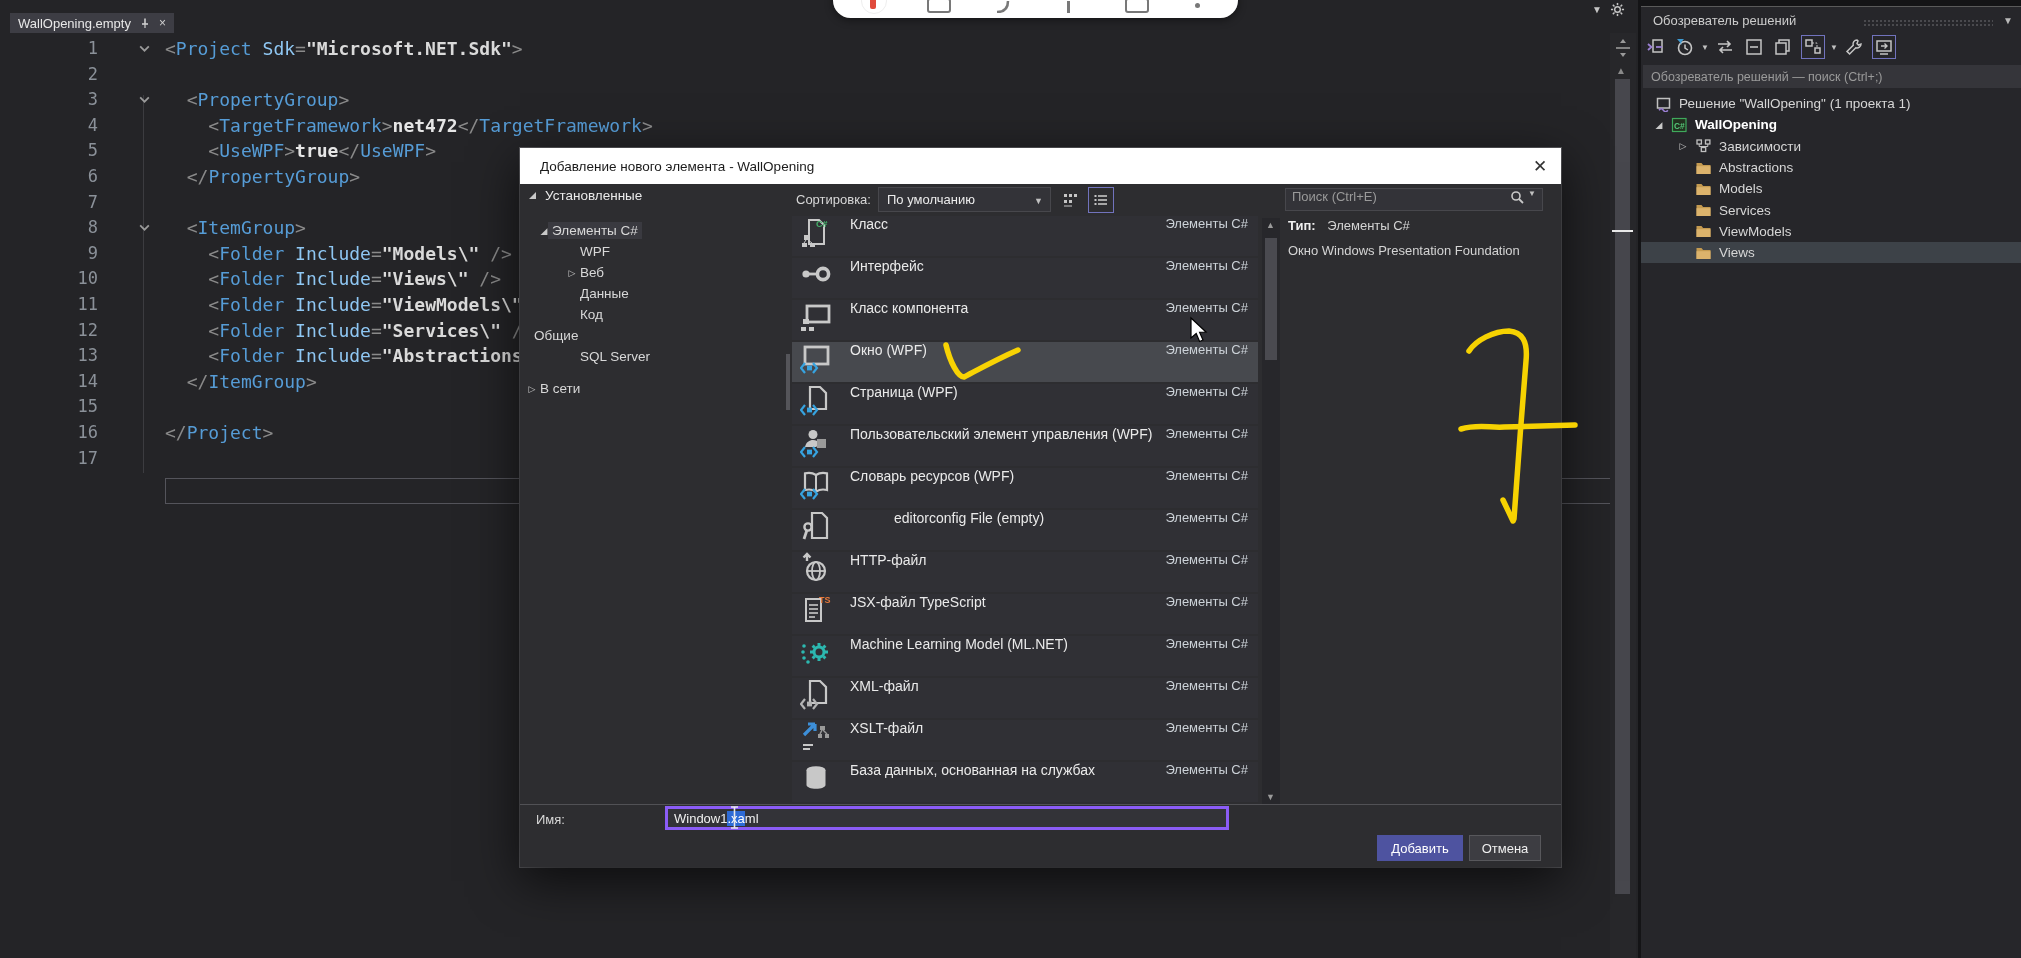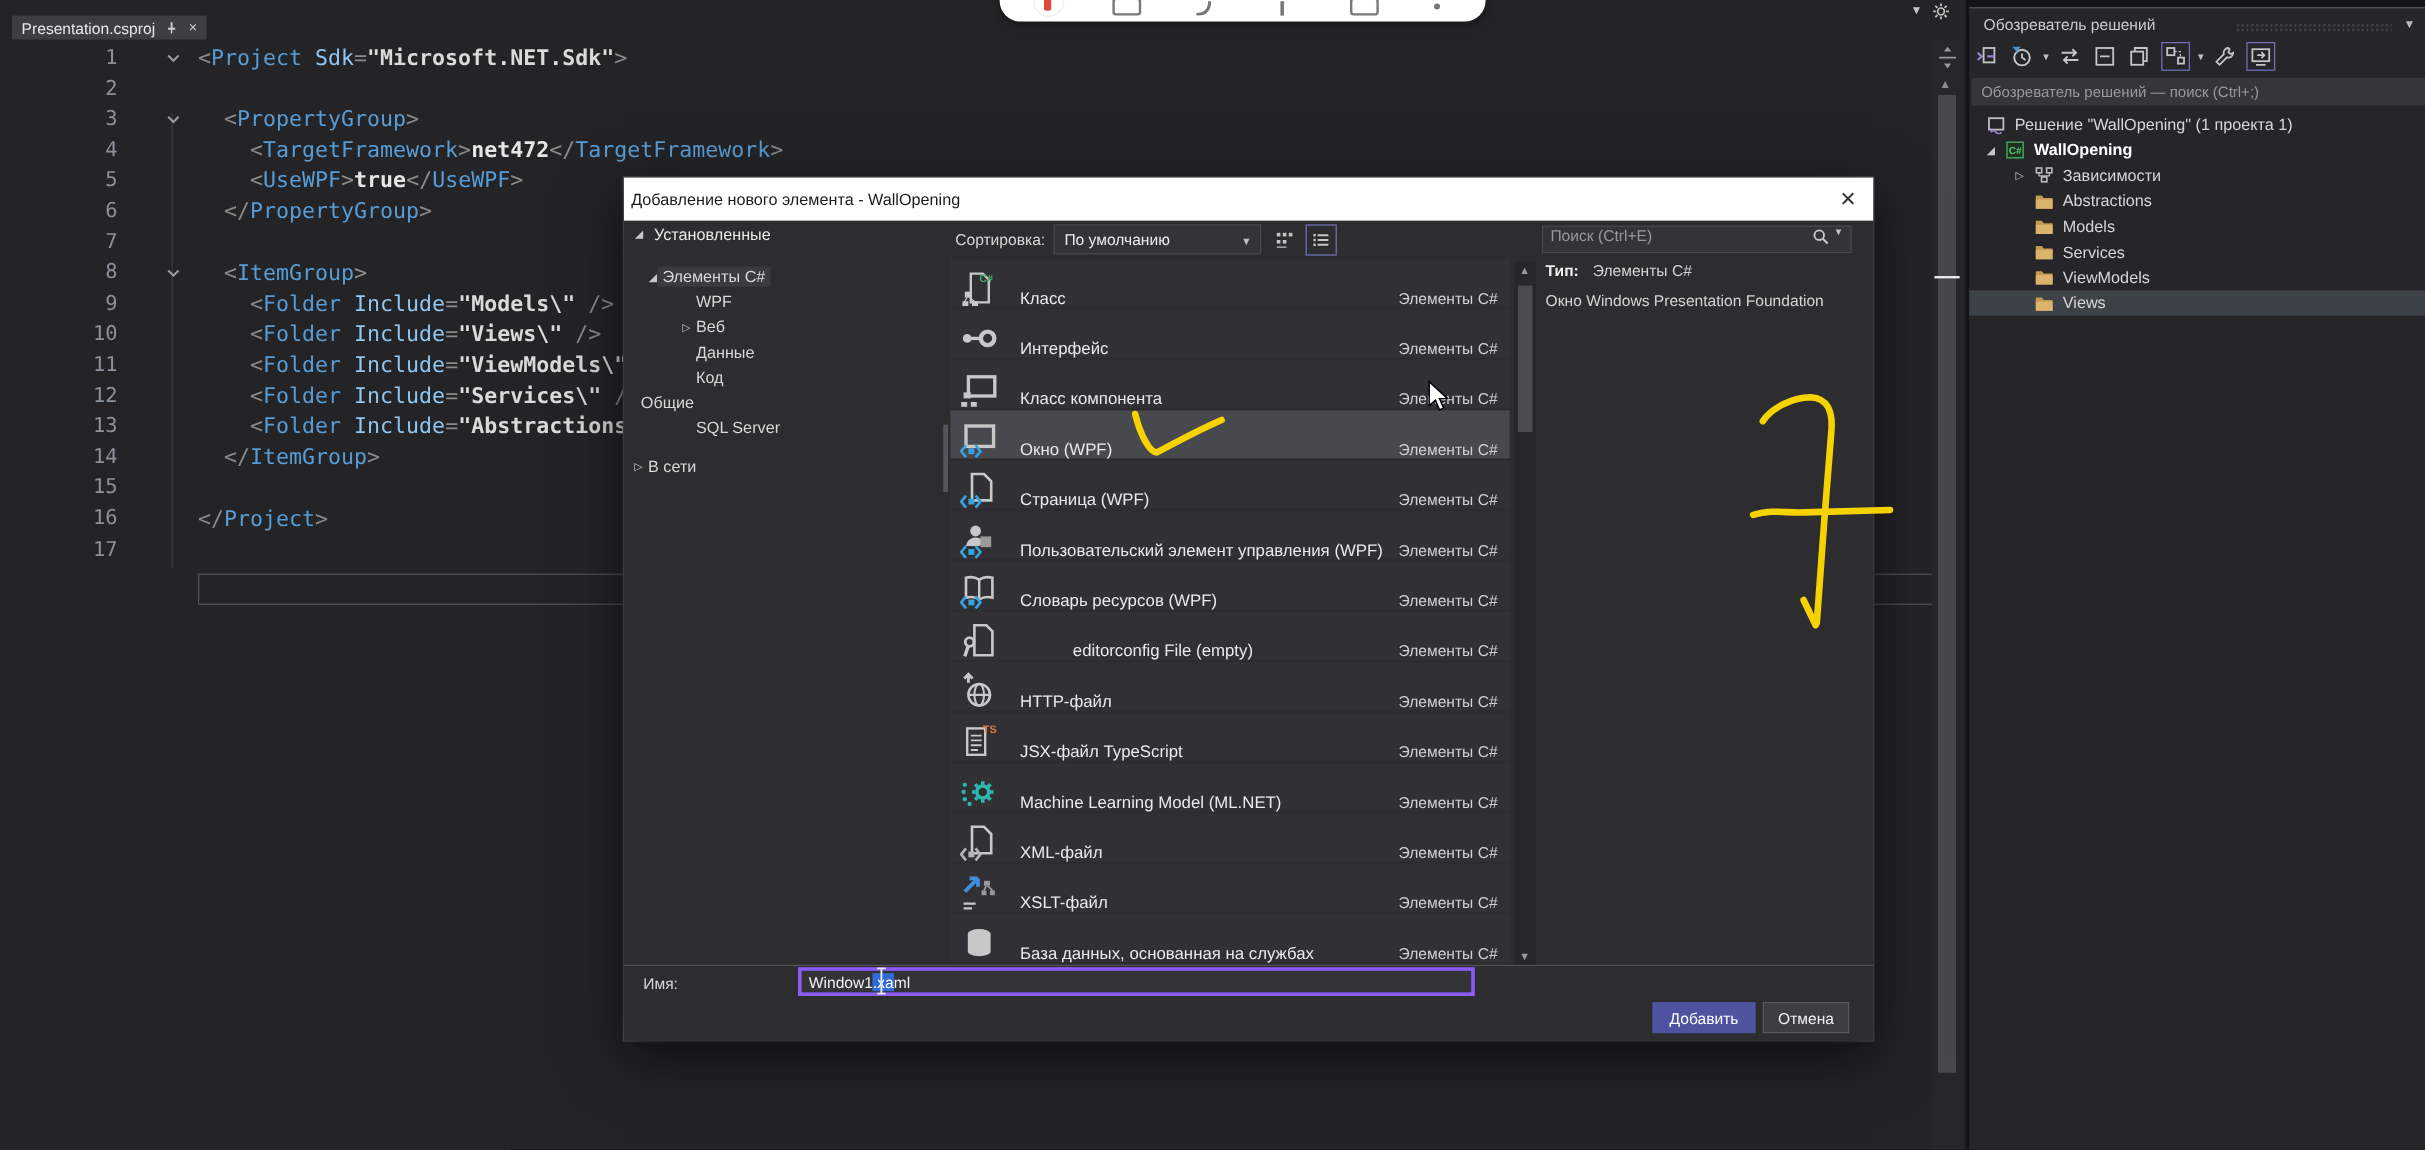--- a/index.html
+++ b/index.html
@@ -50,41 +50,41 @@
   .srow{height:21.3px;display:flex;align-items:center;font-size:13.5px;color:#d6d6d6;white-space:nowrap}
   .srow.sel{background:#3d4248}
   .srow .exp{width:24px;text-align:center;color:#c8c8c8;font-size:9px;flex:none}
   .srow .sic{width:18px;height:16px;margin-right:6px;flex:none}
   .srow .lbl.bold{font-weight:bold;color:#ffffff}
 
   
   .dialog{position:absolute;left:520px;top:148px;width:1041px;height:719px;z-index:20;
           box-shadow:0 14px 46px rgba(0,0,0,.65),0 0 0 1px #58585c;background:#2d2d30}
   .dlg-title{position:absolute;left:0;top:0;width:100%;height:36px;background:#ffffff;color:#1b1b1b;
-             font-size:13.5px;display:flex;align-items:center;padding-left:6px;box-sizing:border-box}
+             font-size:13.5px;display:flex;align-items:center;padding-left:20px;box-sizing:border-box}
   .dlg-close{position:absolute;right:8px;top:6px;width:26px;height:24px;display:flex;align-items:center;
              justify-content:center;color:#333;font-size:17px}
   .dlg-body{position:absolute;left:0;top:36px;width:100%;height:683px;background:#2d2d30;font-size:13px;color:#dcdcdc}
   .installed{position:absolute;left:8px;top:4px;display:flex;gap:8px;align-items:center;color:#eaeaea;font-size:13.5px}
   .dlg-tree{position:absolute;left:0;top:36px;width:264px}
   .drow{height:21px;display:flex;align-items:center;color:#d8d8d8;font-size:13.5px}
   .drow .exp{width:12px;font-size:9px;color:#c8c8c8;text-align:center;margin-right:2px}
   .drow.hl .lbl{background:#3a3a40;padding:1px 4px;margin-left:-4px}
   .dlg-tree-scroll{position:absolute;left:266px;top:170px;width:4px;height:56px;background:#55555a}
   .sortlbl{position:absolute;left:276px;top:8px;color:#d8d8d8}
   .sortdd{position:absolute;left:358px;top:3px;width:173px;height:25px;background:#333338;border:1px solid #47474c;
           display:flex;align-items:center;padding-left:8px;box-sizing:border-box;color:#ececec}
   .sortdd .dda{position:absolute;right:7px;top:8px;color:#c0c0c0;font-size:9px}
   .vico{position:absolute;top:5px;width:22px;height:22px;display:flex;align-items:center;justify-content:center}
   .vico.sel{border:1px solid #7173bd;width:24px;height:24px;top:3px}
   .dlg-search{position:absolute;left:765px;top:4px;width:258px;height:23px;background:#333338;border:1px solid #47474c;
           display:flex;padding:0 6px;color:#9a9a9a;box-sizing:border-box}
   .dlg-search .sp{flex:1}
   .tpl-list{position:absolute;left:268px;top:30px;width:472px}
-  .trow{position:absolute;left:4px;width:466px;height:40px;background:#303035;display:flex;align-items:flex-end}
+  .trow{position:absolute;left:4px;width:466px;height:40px;background:#303035;display:flex;align-items:flex-start}
   .trow.sel{background:#47494e}
   .trow .ico32{width:32px;height:32px;margin-left:8px;flex:none}
   .trow .tlabel{margin-left:18px;color:#eaeaea;font-size:14px;flex:1;white-space:nowrap}
   .trow .tcat{margin-right:10px;color:#ccd2d8;font-size:13px;flex:none}
   .tpl-scroll{position:absolute;left:742px;top:34px;width:18px;height:586px;background:#27272b}
   .tpl-scroll .up{position:absolute;top:2px;left:4px;color:#9a9a9a;font-size:9px}
   .tpl-scroll .down{position:absolute;bottom:2px;left:4px;color:#9a9a9a;font-size:9px}
   .tpl-scroll .th{position:absolute;left:3px;top:20px;width:12px;height:122px;background:#4a4a50}
   .dlg-info{position:absolute;left:768px;top:34px;width:260px}
   .dlg-info .t1{color:#f0f0f0;font-weight:bold;display:inline}
@@ -314,21 +314,21 @@
     <symbol id="i-magnifier" viewBox="0 0 16 16">
         <circle cx="7" cy="7" r="4" fill="none" stroke="#c8c8c8" stroke-width="1.6"></circle>
         <line x1="10" y1="10" x2="14" y2="14" stroke="#c8c8c8" stroke-width="1.8"></line>
       </symbol>
   </defs>
 </svg>
 
 <div class="editor-pane">
   <div class="tabbar">
     <div class="tab">
-      <span>Presentation.csproj</span>
+      <span>WallOpening.empty</span>
       <svg class="glyph" width="12" height="12">
           <use href="#i-pin"></use>
         </svg>
       <span class="glyph">×</span>
     </div>
     <div class="tabwell">
       <span style="font-size:10px">▼</span>
       <svg width="15" height="15">
           <use href="#i-gear"></use>
         </svg>

